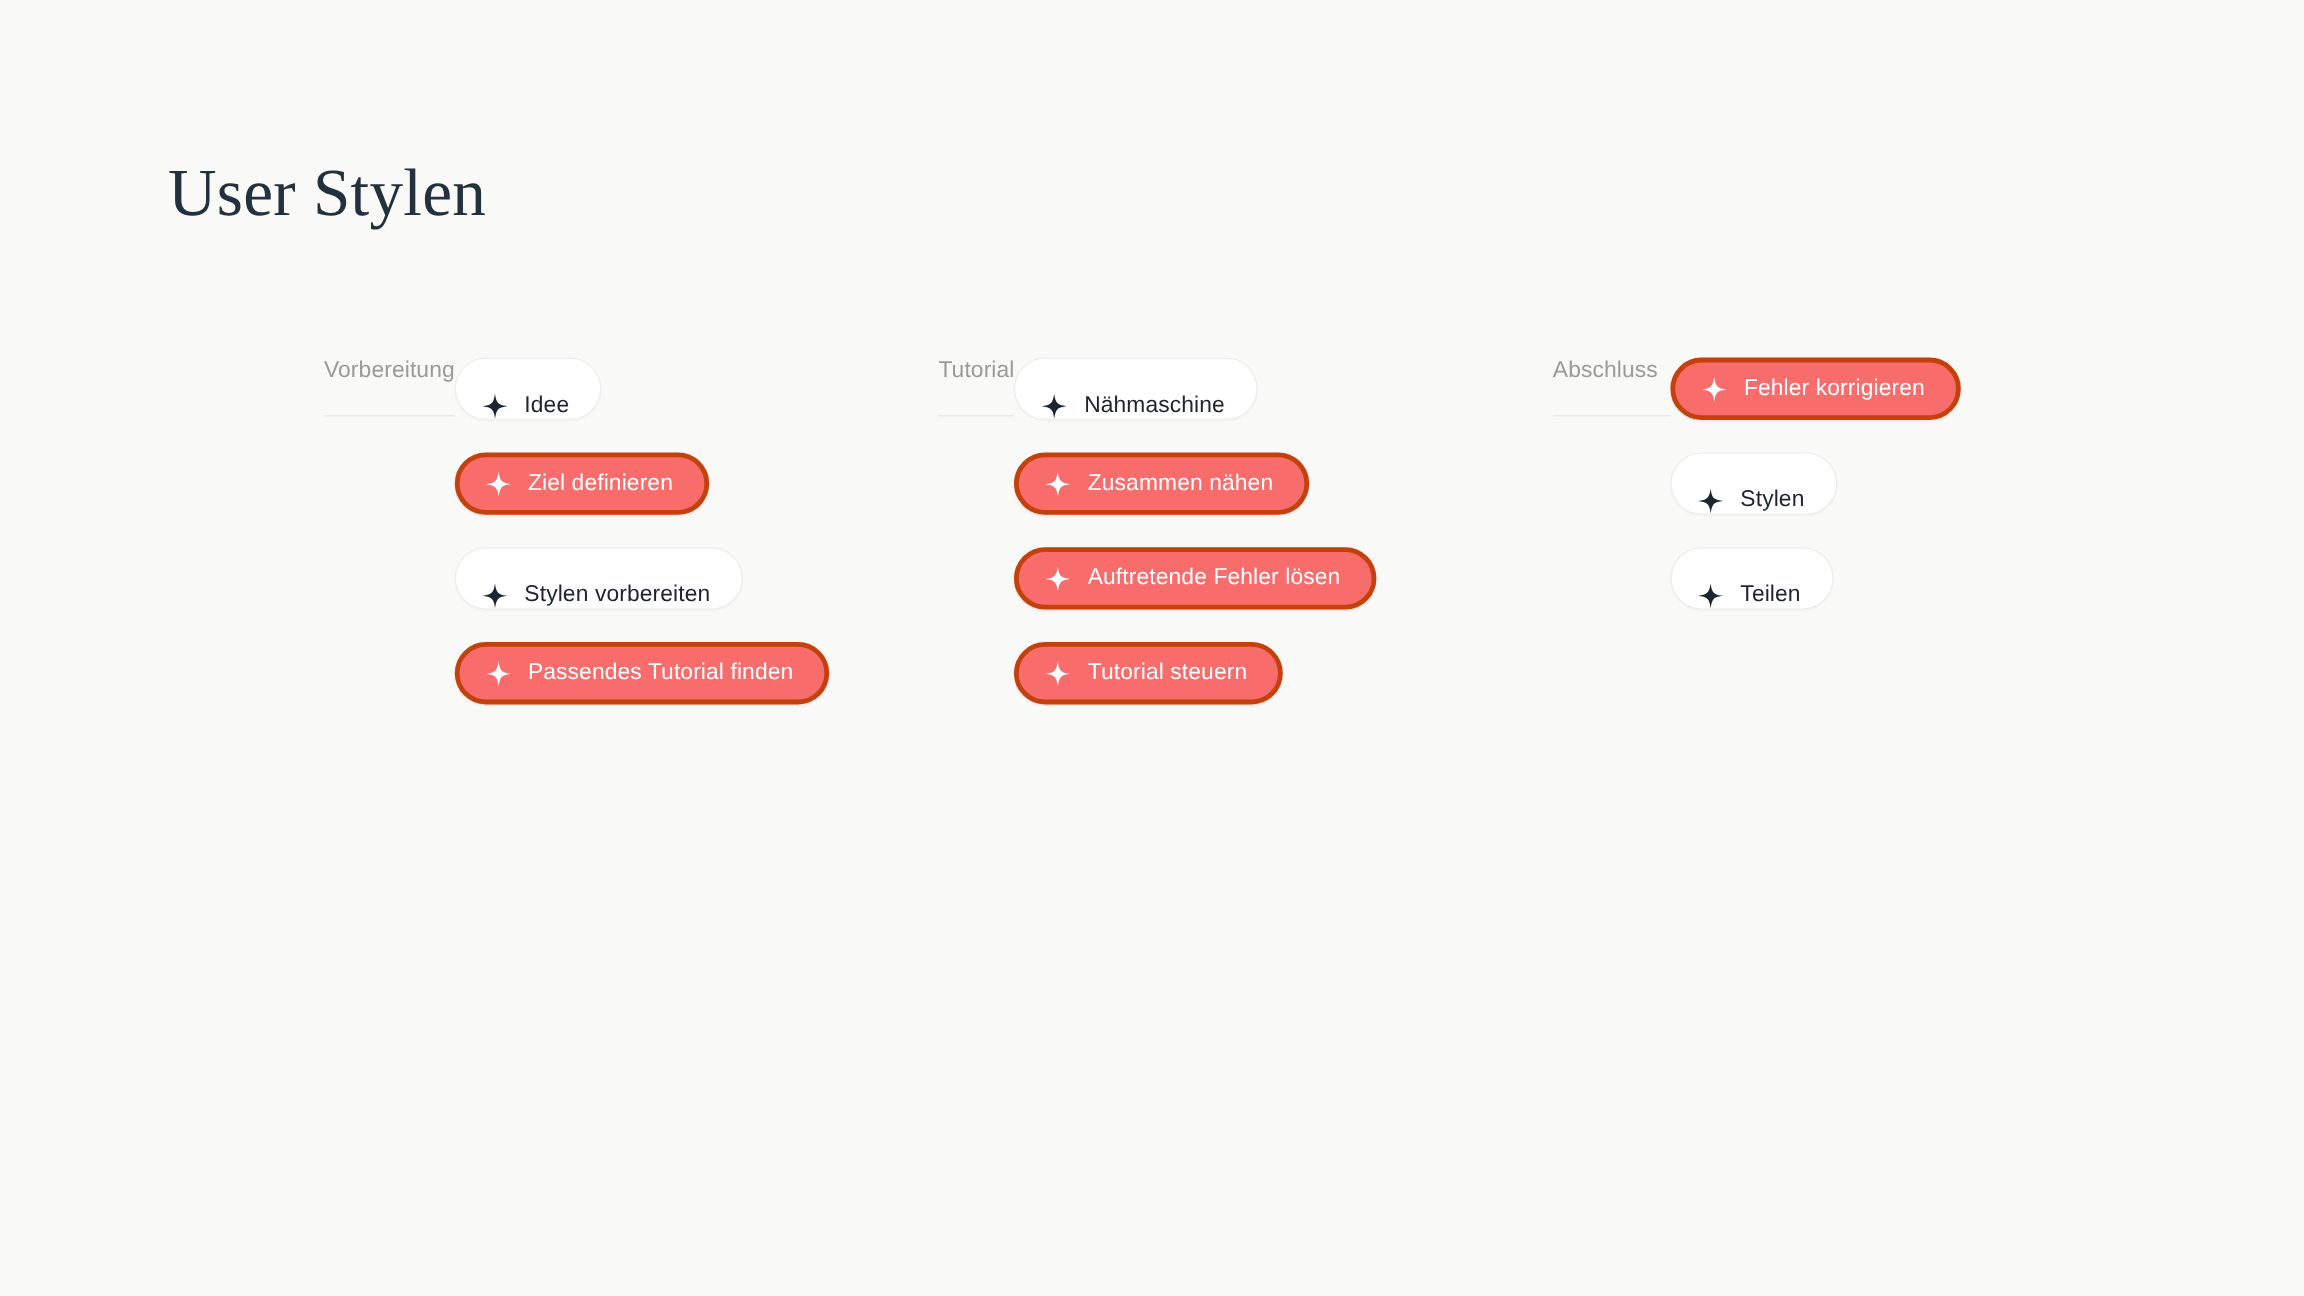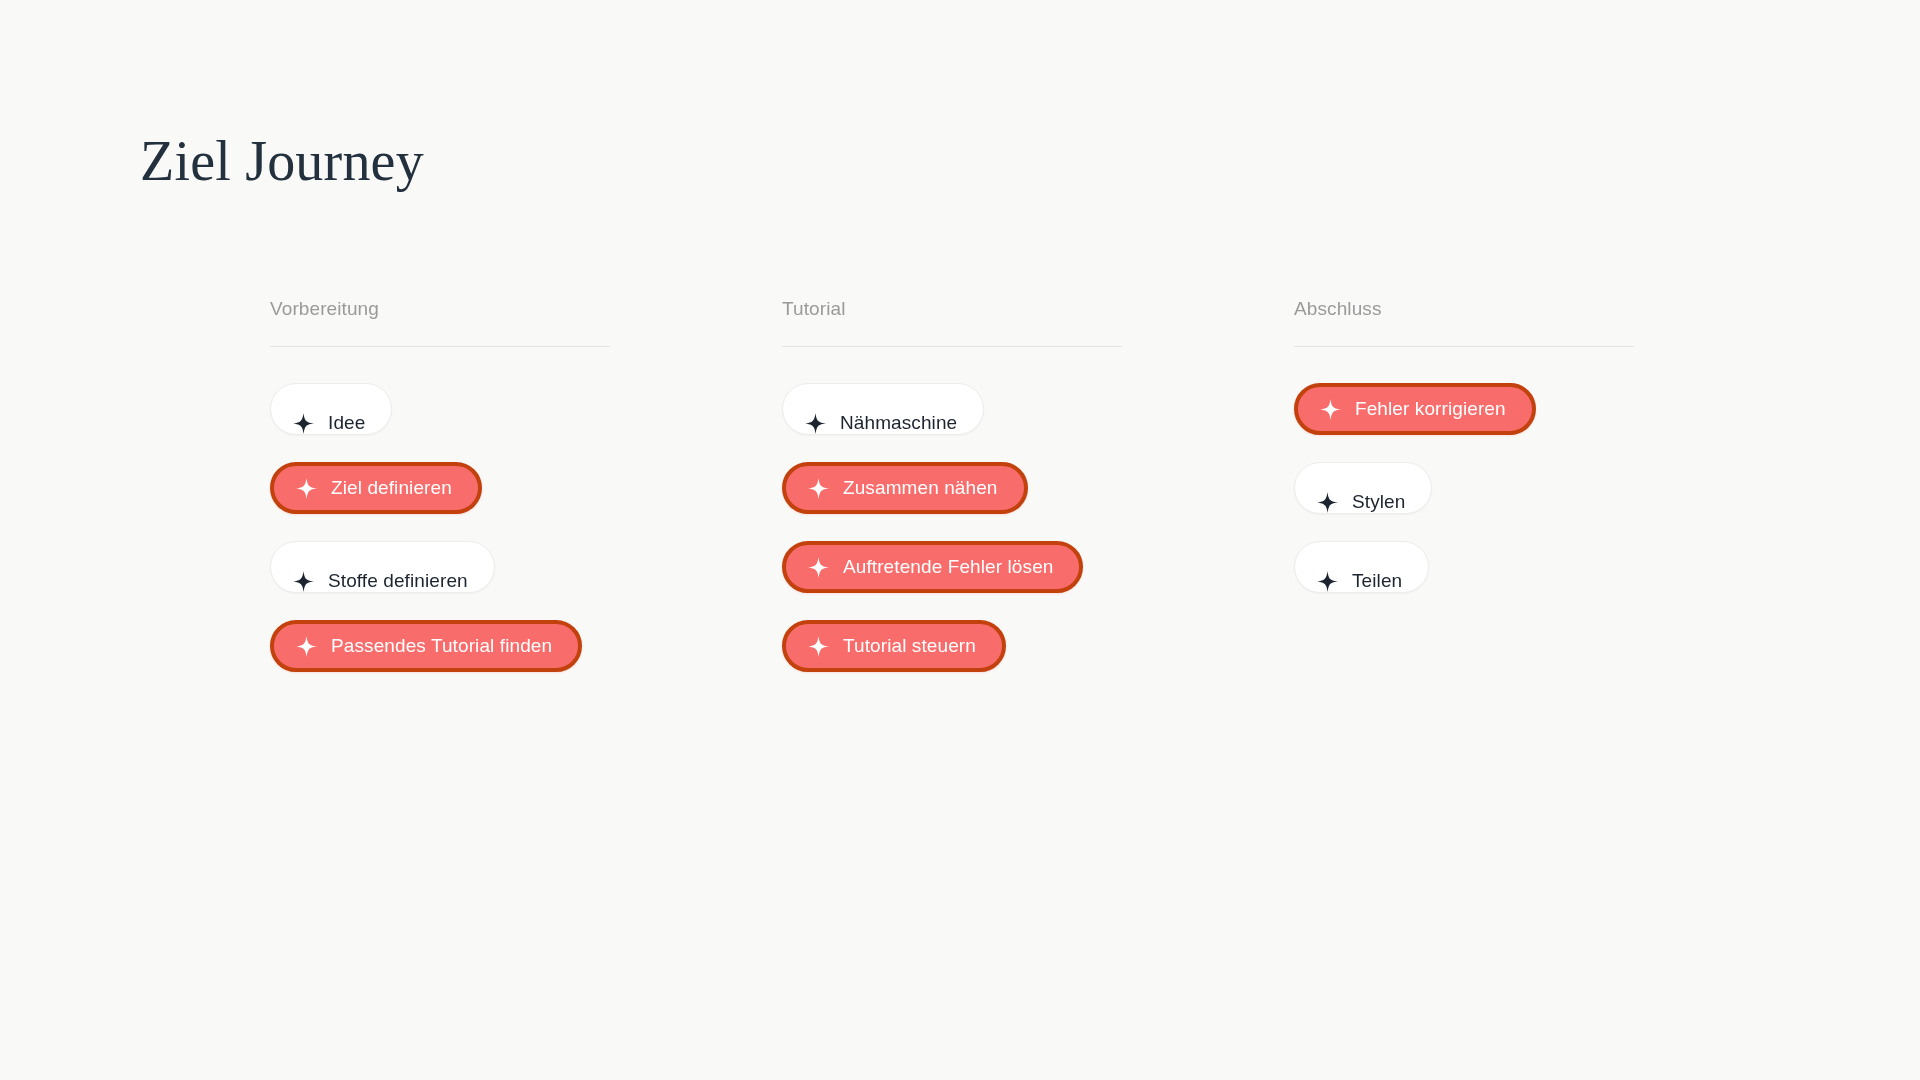--- a/index.html
+++ b/index.html
@@ -43,21 +43,21 @@
     left: 270px;
     top: 298px;
     display: flex;
     align-items: flex-start;
     gap: 172px;
   }
 
   .column {
     width: 340px;
     display: flex;
-    flex-direction: column;
+    flex-direction: row;
     align-items: flex-start;
   }
 
   .column-header {
     width: 100%;
     padding-bottom: 26px;
     border-bottom: 1px solid #E6E5E2;
     margin-bottom: 36px;
   }
 
@@ -118,21 +118,21 @@
   .pill.is-default .sparkle { fill: #1C2430; }
   .pill.is-accent  .sparkle { fill: #FFFFFF; }
 
   .pill-label { display: block; }
 </style>
 </head>
 <body>
 
 <div class="page">
 
-  <h1 class="page-title">Ziel Journey</h1>
+  <h1 class="page-title">User Stylen</h1>
 
   <div class="board">
 
   <div class="column">
         <div class="column-header">
           <div class="column-title">Vorbereitung</div>
         </div>
         <div class="pill-list">
           <div class="pill is-default">
             <svg class="sparkle" viewBox="0 0 21 21">
@@ -143,21 +143,21 @@
           <div class="pill is-accent">
             <svg class="sparkle" viewBox="0 0 21 21">
               <path d="M10.5 0 C11.15 5.2 12.1 7.6 14.6 8.9 C16.3 9.78 18.1 10.1 21 10.5 C16.0 11.1 13.6 12.0 12.25 14.4 C11.35 16.1 11.0 17.8 10.5 21 C9.9 15.9 8.95 13.5 6.5 12.2 C4.8 11.3 3.0 10.95 0 10.5 C5.0 9.9 7.4 9.0 8.75 6.6 C9.65 4.9 10.0 3.2 10.5 0 Z"></path>
             </svg>
             <span class="pill-label">Ziel definieren</span>
           </div>
           <div class="pill is-default">
             <svg class="sparkle" viewBox="0 0 21 21">
               <path d="M10.5 0 C11.15 5.2 12.1 7.6 14.6 8.9 C16.3 9.78 18.1 10.1 21 10.5 C16.0 11.1 13.6 12.0 12.25 14.4 C11.35 16.1 11.0 17.8 10.5 21 C9.9 15.9 8.95 13.5 6.5 12.2 C4.8 11.3 3.0 10.95 0 10.5 C5.0 9.9 7.4 9.0 8.75 6.6 C9.65 4.9 10.0 3.2 10.5 0 Z"></path>
             </svg>
-            <span class="pill-label">Stoffe definieren</span>
+            <span class="pill-label">Stylen vorbereiten</span>
           </div>
           <div class="pill is-accent">
             <svg class="sparkle" viewBox="0 0 21 21">
               <path d="M10.5 0 C11.15 5.2 12.1 7.6 14.6 8.9 C16.3 9.78 18.1 10.1 21 10.5 C16.0 11.1 13.6 12.0 12.25 14.4 C11.35 16.1 11.0 17.8 10.5 21 C9.9 15.9 8.95 13.5 6.5 12.2 C4.8 11.3 3.0 10.95 0 10.5 C5.0 9.9 7.4 9.0 8.75 6.6 C9.65 4.9 10.0 3.2 10.5 0 Z"></path>
             </svg>
             <span class="pill-label">Passendes Tutorial finden</span>
           </div>
         </div>
       </div>
       <div class="column">

